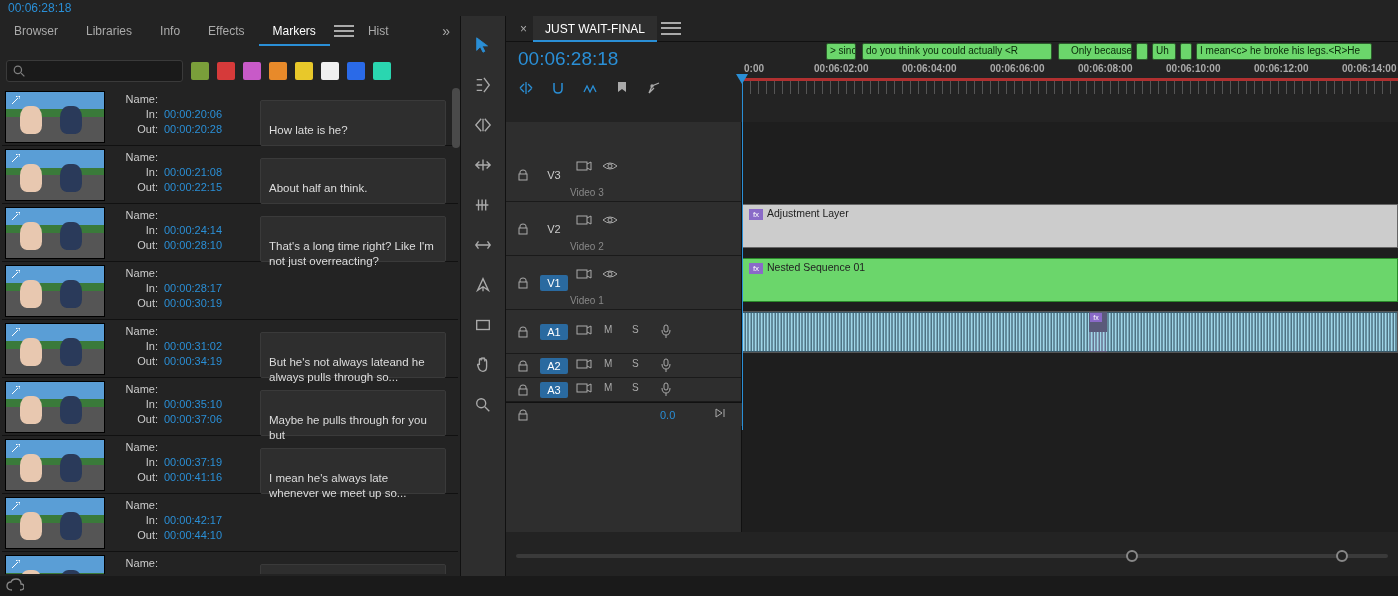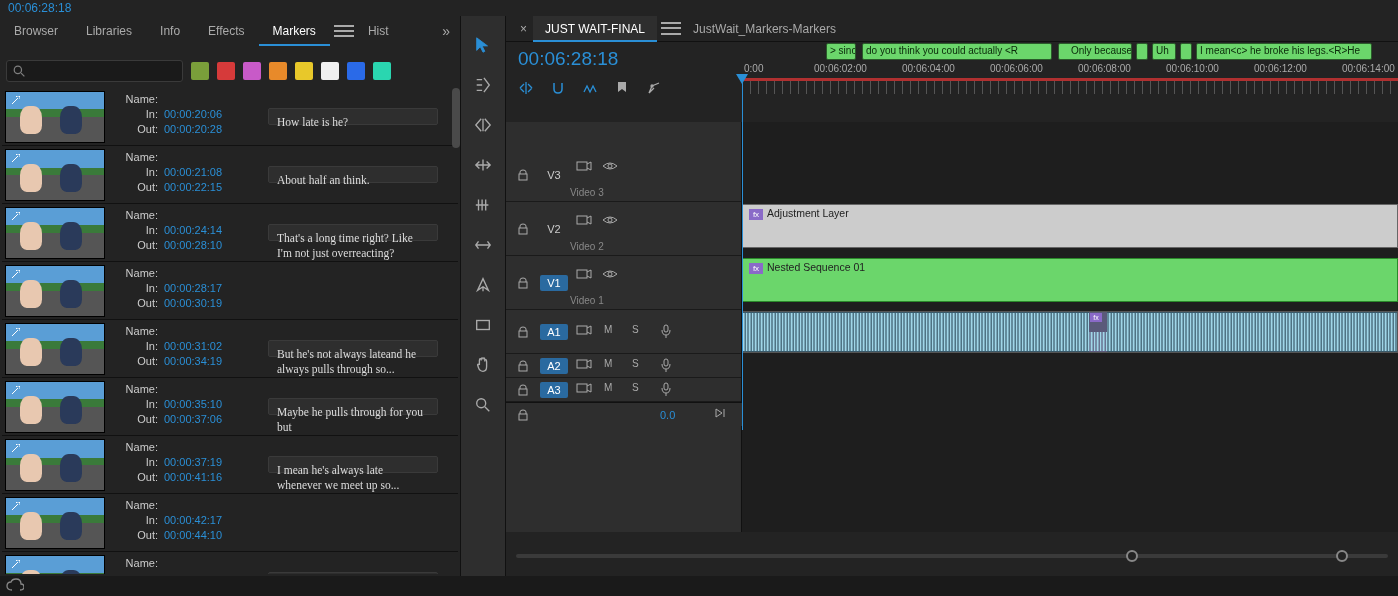--- a/index.html
+++ b/index.html
@@ -22,21 +22,21 @@
   .marker-list{position:absolute;left:2px;right:2px;top:72px;bottom:2px;overflow:hidden;}
   .mrow{display:flex;height:58px;border-bottom:1px solid #111;}
   .mthumb{width:100px;height:52px;margin:3px;background:#1a3a5a;position:relative;overflow:hidden;border:1px solid #000;}
   .mthumb::before{content:"";position:absolute;inset:0;background:
     linear-gradient(to bottom,#5a9ed6 0 35%,#3a7a3a 35% 50%,#555 50% 100%);}
   .mthumb::after{content:"";position:absolute;left:14px;top:14px;width:22px;height:28px;background:#e8c8b0;border-radius:40% 40% 30% 30%;box-shadow:40px 0 0 #2a3a5a;}
   .magic{position:absolute;left:4px;top:2px;width:12px;height:12px;z-index:2;}
   .mmeta{width:140px;padding:4px 4px 0 6px;font-size:11px;line-height:15px;}
   .mmeta .lbl{color:#ccc;text-align:right;display:inline-block;width:44px;margin-right:6px;}
   .mmeta .tc{color:#2a8fd6;}
-  .mtext{flex:1;margin:20px;background:#2e2e2e;border:1px solid #3a3a3a;border-radius:2px;padding:6px 8px;font-size:11.5px;color:#ddd;line-height:15px;font-family:Liberation Serif, serif;}
+  .mtext{flex:1;margin:12px;background:#2e2e2e;border:1px solid #3a3a3a;border-radius:2px;padding:22px 8px;font-size:11.5px;color:#ddd;line-height:15px;}
   .lp-scrollbar{position:absolute;right:0;top:72px;width:8px;height:60px;background:#4a4a4a;border-radius:4px;}
 
   .tool-col{position:absolute;left:460px;top:16px;width:46px;bottom:20px;background:#2e2e2e;border-left:1px solid #111;border-right:1px solid #111;display:flex;flex-direction:column;align-items:center;padding-top:18px;gap:18px;}
   .tool-col .tl{width:24px;height:22px;display:flex;align-items:center;justify-content:center;cursor:pointer;}
   .tl svg{stroke:#aaa;}
   .tl.active svg{stroke:#2a8fd6;fill:#2a8fd6;}
 
   .timeline{position:absolute;left:506px;right:0;top:16px;bottom:20px;background:#232323;}
   .tl-tabs{height:26px;display:flex;align-items:center;border-bottom:1px solid #111;font-size:12px;padding-left:8px;}
   .tl-tab{padding:0 12px;height:26px;line-height:26px;color:#aaa;cursor:pointer;}
@@ -44,21 +44,21 @@
   .tl-close{color:#aaa;padding:0 6px;cursor:pointer;}
   .tl-tabmenu{width:20px;cursor:pointer;}
 
   .tl-header{position:relative;height:80px;}
   .tl-tc{position:absolute;left:12px;top:6px;color:#2a8fd6;font-size:19px;}
   .tl-tools{position:absolute;left:12px;top:38px;display:flex;gap:14px;}
   .tl-tools .ti{width:18px;height:18px;cursor:pointer;}
   .ruler{position:absolute;left:236px;right:0;top:0;height:80px;}
   .ruler-mline{position:absolute;left:0;right:0;top:0;height:20px;}
   .mk{position:absolute;top:1px;height:17px;background:#6bd66b;border:1px solid #2a5a2a;border-radius:2px;font-size:10px;color:#0a2a0a;padding:1px 3px;overflow:hidden;white-space:nowrap;}
-  .ruler-tc{position:absolute;left:0;right:0;top:20px;height:16px;}
+  .ruler-tc{position:absolute;left:0;right:0;top:20px;height:16px;font-weight:bold;}
   .rtc{position:absolute;top:1px;font-size:10px;color:#aaa;}
   .ruler-ticks{position:absolute;left:0;right:0;top:38px;height:14px;background:repeating-linear-gradient(to right,#555 0 1px,transparent 1px 8px);}
   .ruler-ticks::before{content:"";position:absolute;left:0;right:0;top:-2px;height:3px;background:#b03030;}
   .playhead{position:absolute;top:38px;left:0;width:1px;height:350px;background:#2a8fd6;z-index:50;}
   .playhead::before{content:"";position:absolute;top:-6px;left:-6px;width:12px;height:10px;background:#2a8fd6;clip-path:polygon(0 0,100% 0,50% 100%);}
 
   .tracks{position:absolute;left:0;right:0;top:106px;bottom:44px;}
   .theads{position:absolute;left:0;top:0;width:236px;bottom:0;background:#2e2e2e;border-right:1px solid #111;}
   .trow{position:absolute;left:0;right:0;border-bottom:1px solid #1a1a1a;display:flex;align-items:center;}
   .tlock{width:34px;display:flex;justify-content:center;cursor:pointer;}
@@ -307,21 +307,20 @@
 
 <div class="timeline">
   <div class="tl-tabs">
     <span class="tl-close">×</span>
     <span class="tl-tab active">JUST WAIT-FINAL</span>
     <span class="lp-menu tl-tabmenu">
         <span></span>
         <span></span>
         <span></span>
       </span>
-    <span class="tl-tab">JustWait_Markers-Markers</span>
   </div>
 
   <div class="tl-header">
     <div class="tl-tc">00:06:28:18</div>
     <div class="tl-tools">
       <span class="ti"><svg width="16" height="16" viewBox="0 0 16 16" fill="none" stroke="#2a8fd6" stroke-width="1.3">
             <path d="M2 8 L6 4 M2 8 L6 12 M8 2 L8 14 M14 8 L10 4 M14 8 L10 12"></path>
           </svg></span>
       <span class="ti"><svg width="16" height="16" viewBox="0 0 16 16" fill="none" stroke="#2a8fd6" stroke-width="1.5">
             <path d="M4 3 L4 9 Q4 13 8 13 Q12 13 12 9 L12 3"></path>

